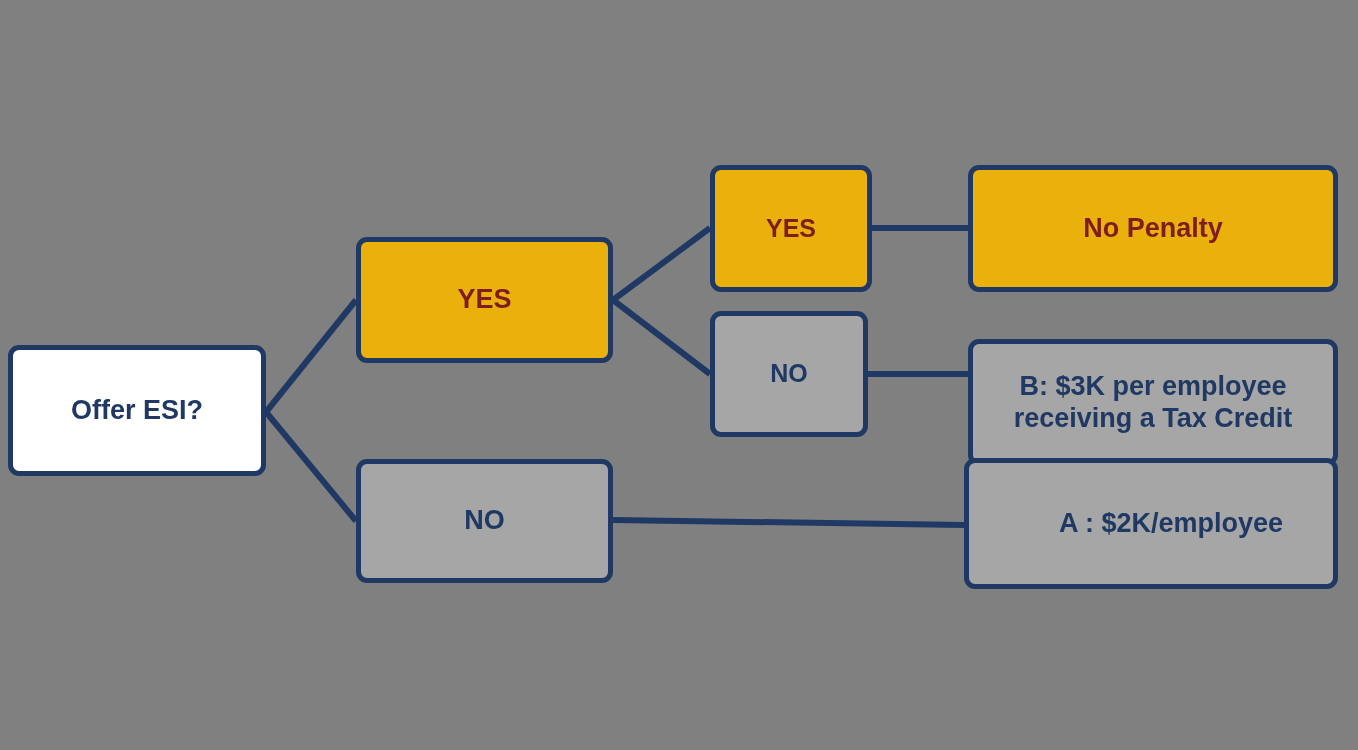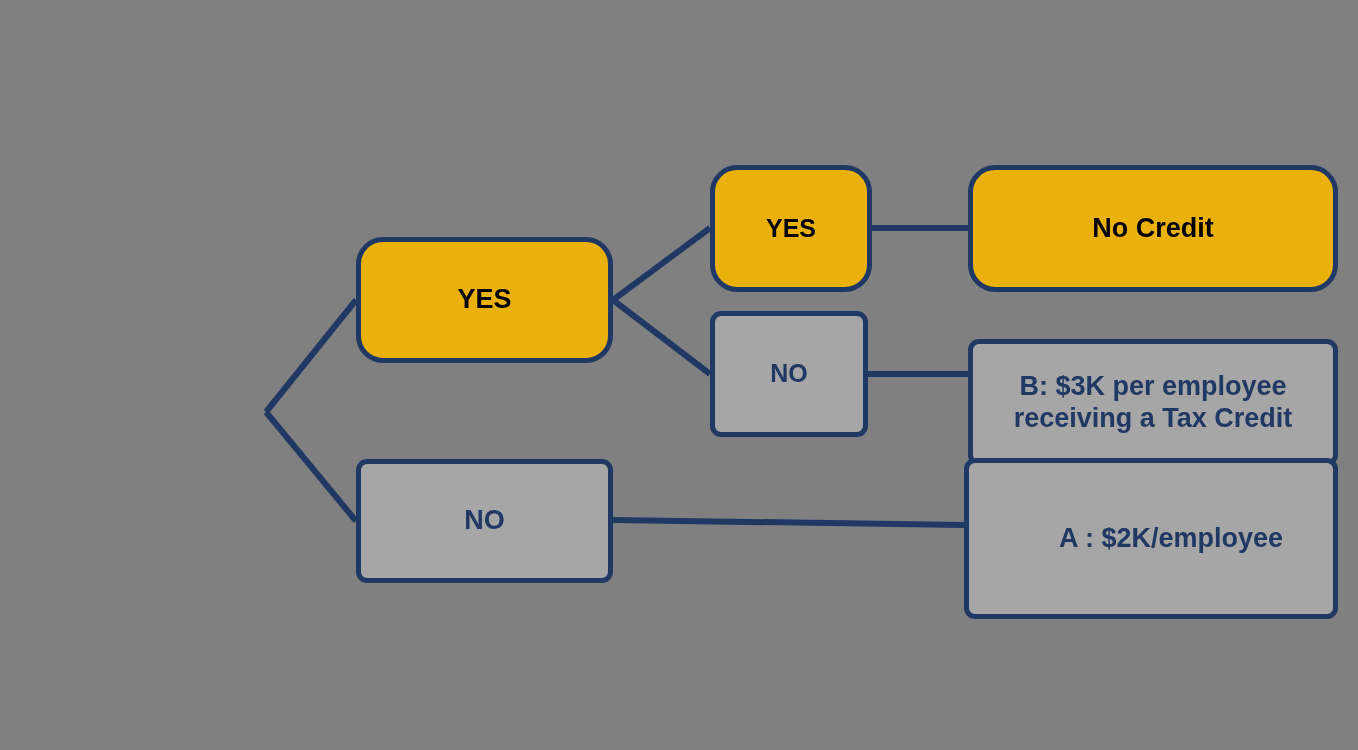--- a/index.html
+++ b/index.html
@@ -37,22 +37,21 @@
     font-weight: bold;
     line-height: 1.18;
     z-index: 2;
   }
   .node-root {
     background: #FFFFFF;
     color: #1F3864;
   }
   .node-yes {
     background: #EAB00C;
-    color: #000000;
-    border-radius: 27px;
+    color: #7f1d1d;
   }
   .node-no {
     background: #A6A6A6;
     color: #1F3864;
   }
   .lbl {
     display: block;
     padding: 0 10px;
   }
 </style>
@@ -64,42 +63,45 @@
   <svg id="edges" viewBox="0 0 1358 750" xmlns="http://www.w3.org/2000/svg">
       <path d="M 266 412 L 356 300" fill="none" stroke="#1F3864" stroke-width="6" stroke-linecap="butt"></path>
       <path d="M 266 412 L 356 521" fill="none" stroke="#1F3864" stroke-width="6" stroke-linecap="butt"></path>
       <path d="M 613 300 L 710 228" fill="none" stroke="#1F3864" stroke-width="6" stroke-linecap="butt"></path>
       <path d="M 613 300 L 710 374" fill="none" stroke="#1F3864" stroke-width="6" stroke-linecap="butt"></path>
       <path d="M 872 228 L 968 228" fill="none" stroke="#1F3864" stroke-width="6" stroke-linecap="butt"></path>
       <path d="M 868 374 L 968 374" fill="none" stroke="#1F3864" stroke-width="6" stroke-linecap="butt"></path>
       <path d="M 613 520 L 964 525" fill="none" stroke="#1F3864" stroke-width="6" stroke-linecap="butt"></path>
     </svg>
 
+  <div class="node node-root" style="left: 8px; top: 345px; width: 258px; height: 131px; font-size: 27px;">
+    <span class="lbl">Offer ESI?</span>
+  </div>
 
   <div class="node node-yes" style="left: 356px; top: 237px; width: 257px; height: 126px; font-size: 27px;">
     <span class="lbl">YES</span>
   </div>
 
   <div class="node node-no" style="left: 356px; top: 459px; width: 257px; height: 124px; font-size: 27px;">
     <span class="lbl">NO</span>
   </div>
 
   <div class="node node-yes" style="left: 710px; top: 165px; width: 162px; height: 127px; font-size: 25px;">
     <span class="lbl">YES</span>
   </div>
 
   <div class="node node-no" style="left: 710px; top: 311px; width: 158px; height: 126px; font-size: 25px;">
     <span class="lbl">NO</span>
   </div>
 
   <div class="node node-yes" style="left: 968px; top: 165px; width: 370px; height: 127px; font-size: 27px;">
-    <span class="lbl">No Credit</span>
+    <span class="lbl">No Penalty</span>
   </div>
 
   <div class="node node-no" style="left: 968px; top: 311px; width: 370px; height: 127px; font-size: 27px; margin-top: 28px;">
     <span class="lbl">B: $3K per employee<br>receiving a Tax Credit</span>
   </div>
 
-  <div class="node node-no" style="left: 964px; top: 458px; width: 374px; height: 161px; font-size: 27px; padding-left: 40px;">
+  <div class="node node-no" style="left: 964px; top: 458px; width: 374px; height: 131px; font-size: 27px; padding-left: 40px;">
     <span class="lbl">A : $2K/employee</span>
   </div>
 
 </div>
 
 </body></html>

